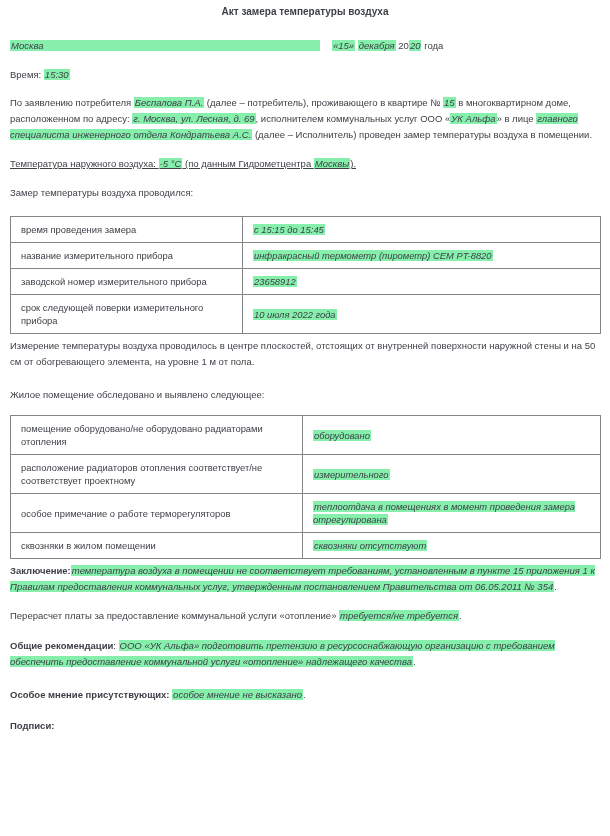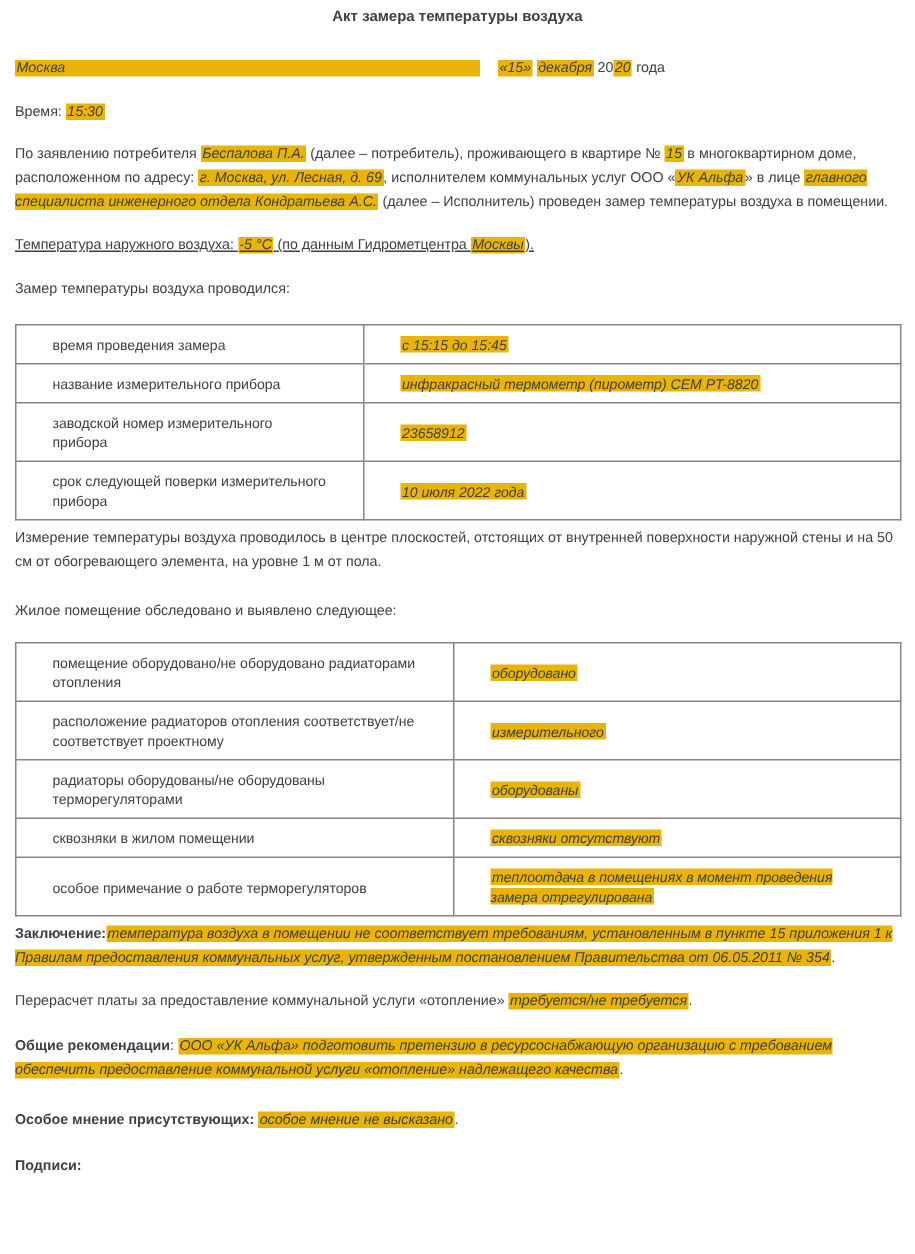--- a/index.html
+++ b/index.html
@@ -5,21 +5,21 @@
   html,body { margin:0; padding:0; }
   body {
     width:610px; height:836px; background:#ffffff; overflow:hidden;
     font-family:"Liberation Sans", sans-serif;
     font-size:9.5px; color:#3d4147;
   }
   .doc { padding:0 10px; }
   p { margin:0; line-height:16px; }
   .b { font-weight:bold; }
   .i { font-style:italic; }
-  .hl { background:#eab308; padding:0 1px; }
+  .hl { background:#86efac; padding:0 1px; }
   .title {
     margin:0; padding-top:6px; text-align:center;
     font-size:10px; font-weight:bold; line-height:12px;
   }
   .dateline { margin-top:22px; display:flex; align-items:baseline; }
   .cityfield { width:308px; margin-right:12px; }
   .mt-time { margin-top:16px; }
   .mt-intro { margin-top:12px; }
   .mt-results { margin-top:22px; }
   .mt-outdoor { margin-top:13px;text-decoration:underline; }
@@ -31,21 +31,21 @@
   .mt-recs { margin-top:14px; }
   .mt-opinion { margin-top:17px; }
   .mt-signs { margin-top:15px; }
   table {
     border-collapse:collapse; width:590px; table-layout:fixed;
     font-size:9.4px;
   }
   .tbl1 { margin-top:15px; }
   .tbl2 { margin-top:12px;border-radius:19px; }
   td {
-    border:1px solid #838689; padding:6px 24px;
+    border:1px solid #838689; padding:6px 10px;
     line-height:13px; vertical-align:middle; overflow:hidden;
   }
 </style>
 </head>
 <body>
 
 <div class="doc">
 
   <p class="title">Акт замера температуры воздуха</p>
 
@@ -105,30 +105,26 @@
     <tbody>
         <tr>
       <td>помещение оборудовано/не оборудовано радиаторами отопления</td>
       <td><span class="hl i">оборудовано</span></td>
     </tr>
     <tr>
       <td>расположение радиаторов отопления соответствует/не соответствует проектному</td>
       <td><span class="hl i">измерительного</span></td>
     </tr>
     <tr>
-      <td>радиаторы оборудованы/не оборудованы терморегуляторами</td>
-      <td><span class="hl i">оборудованы</span></td>
+      <td>особое примечание о работе терморегуляторов</td>
+      <td><span class="hl i">теплоотдача в помещениях в момент проведения замера отрегулирована</span></td>
     </tr>
     <tr>
       <td>сквозняки в жилом помещении</td>
       <td><span class="hl i">сквозняки отсутствуют</span></td>
-    </tr>
-    <tr>
-      <td>особое примечание о работе терморегуляторов</td>
-      <td><span class="hl i">теплоотдача в помещениях в момент проведения замера отрегулирована</span></td>
     </tr>
   </tbody>
     </table>
 
   <p class="mt-zakl"><span class="b">Заключение:</span><span class="hl i">температура воздуха в помещении не соответствует требованиям, установленным в пункте 15 приложения 1 к Правилам предоставления коммунальных услуг, утвержденным постановлением Правительства от 06.05.2011 № 354</span><span>.</span></p>
 
   <p class="mt-recalc"><span>Перерасчет платы за предоставление коммунальной услуги «отопление» </span><span class="hl i">требуется/не требуется</span><span>.</span></p>
 
   <p class="mt-recs"><span class="b">Общие рекомендации</span><span>: </span><span class="hl i">ООО «УК Альфа» подготовить претензию в ресурсоснабжающую организацию с требованием обеспечить предоставление коммунальной услуги «отопление» надлежащего качества</span><span>.</span></p>
 

